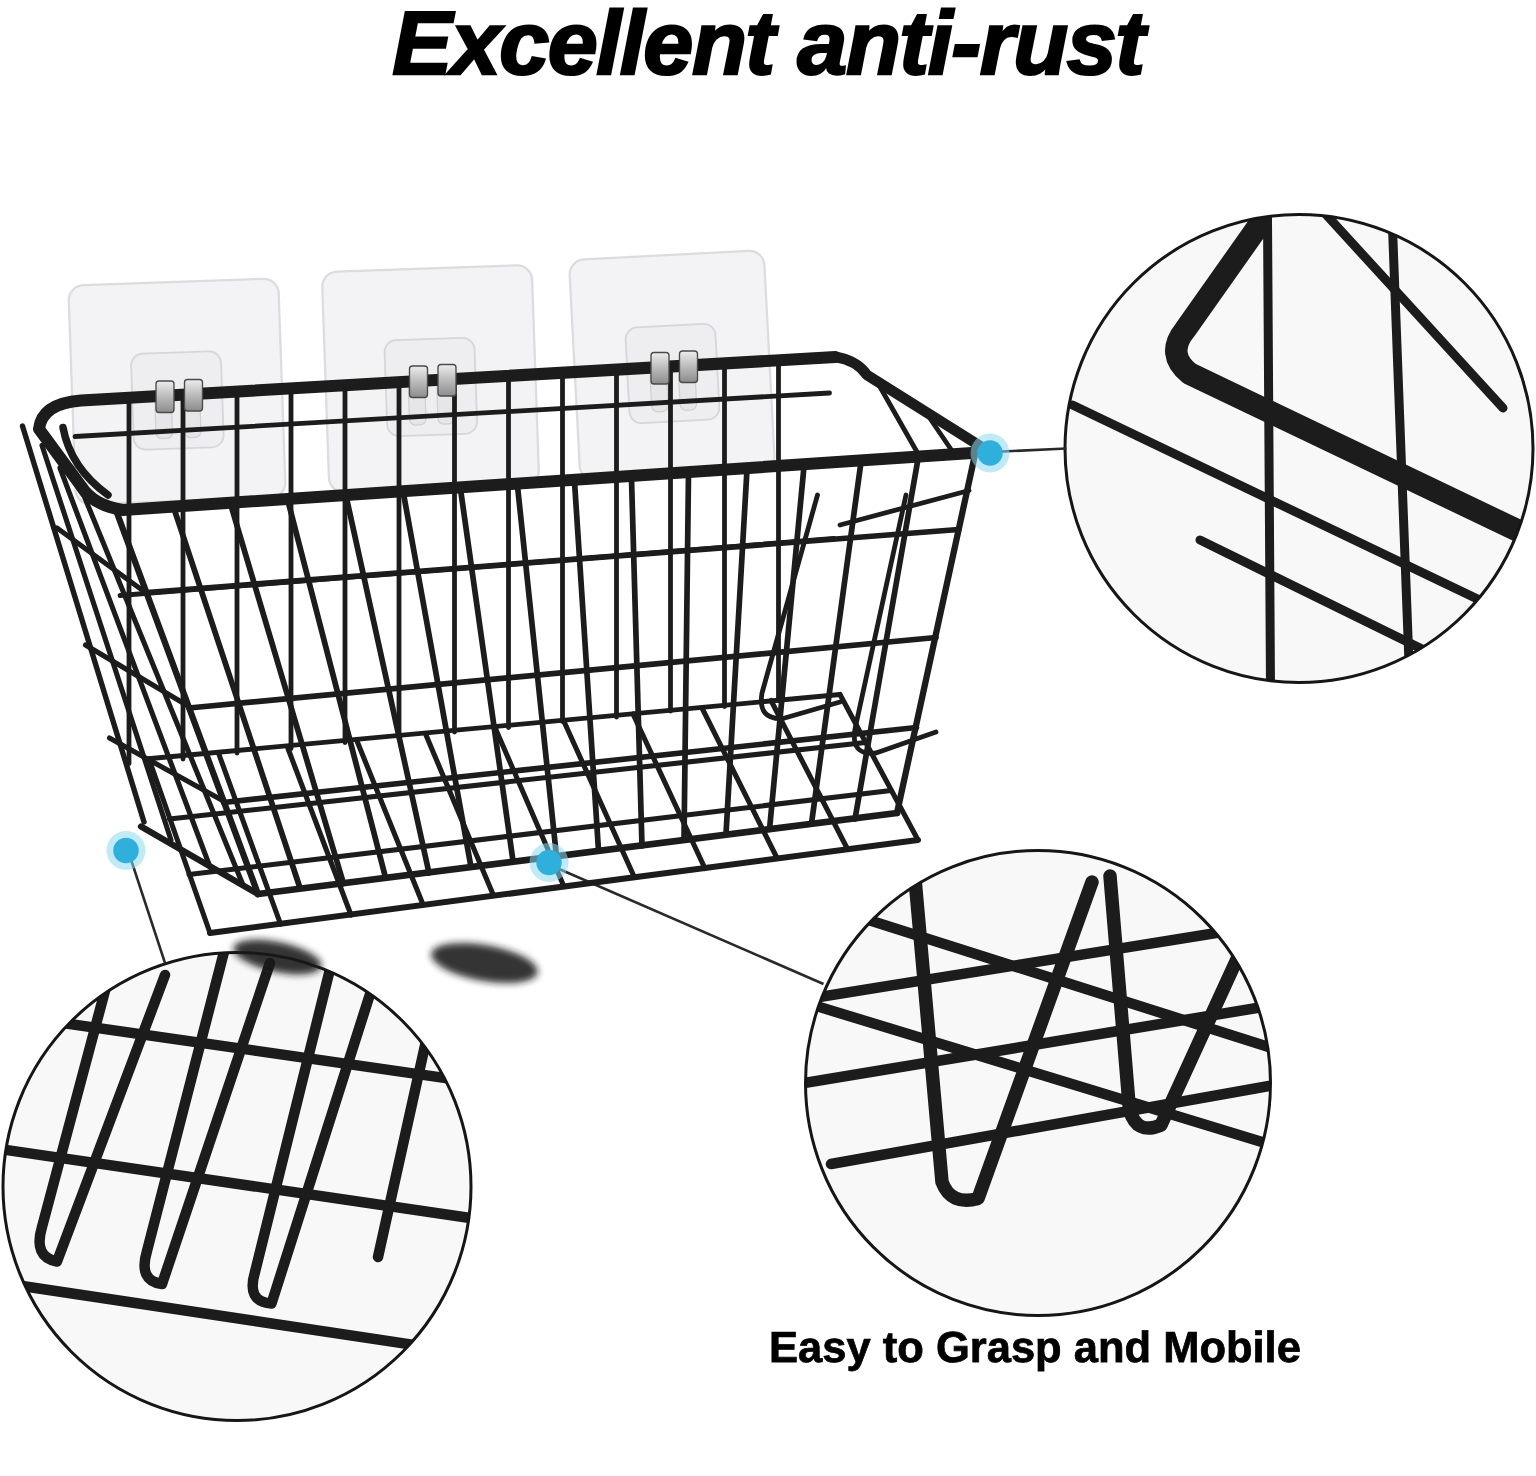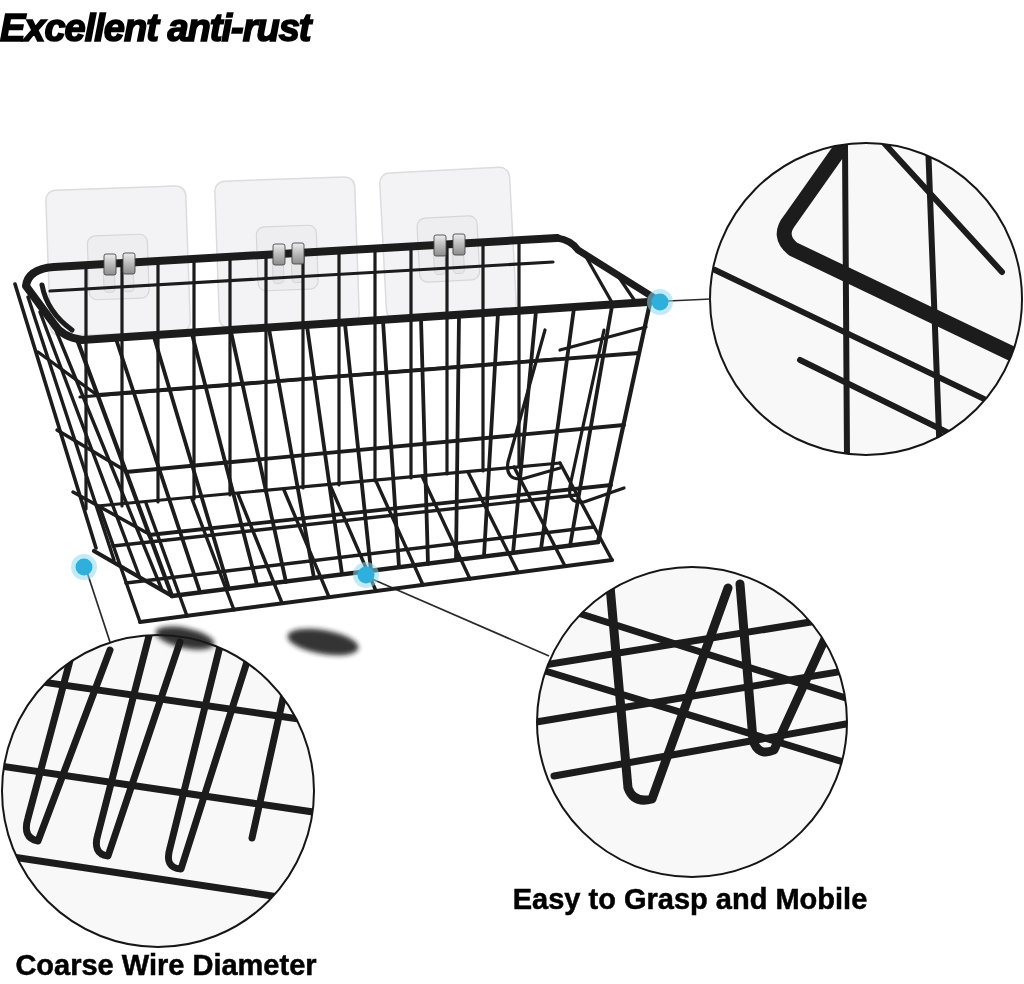--- a/index.html
+++ b/index.html
@@ -8,23 +8,23 @@
   }
   html,body{margin:0;padding:0}
   body{
     width:1024px;height:984px;background:var(--background);
     overflow:hidden;position:relative;
     font-family:"Liberation Sans",sans-serif;
   }
   .stage{position:absolute;inset:0}
   .headline{
     position:absolute;top:2px;left:0;width:1024px;z-index:3;
-    text-align:left;color:var(--text);
+    text-align:center;color:var(--text);
     font-weight:bold;font-style:italic;
-    font-size:38px;line-height:53px;letter-spacing:-1px;
+    font-size:60px;line-height:53px;letter-spacing:-1px;
     -webkit-text-stroke:1.6px var(--text);
   }
   .callout-label{
     position:absolute;z-index:3;transform:translateX(-50%);
     font-weight:bold;font-size:29px;color:var(--text);
     white-space:nowrap;-webkit-text-stroke:.5px var(--text);
   }
   #lbl-tr{left:865px;top:474px}
   #lbl-bl{left:166px;top:949px}
   #lbl-bm{left:690px;top:883px}
@@ -249,15 +249,14 @@
         <circle class="dot-halo" cx="84" cy="567" r="13"></circle>
           <circle class="dot-core" cx="84" cy="567" r="8.5"></circle>
       </g>
       <g>
         <circle class="dot-halo" cx="366" cy="575" r="13"></circle>
           <circle class="dot-core" cx="366" cy="575" r="8.5"></circle>
       </g>
     </g>
   </svg>
 
-  <div class="callout-label" id="lbl-bl">Coarse Wire Diameter</div>
   <div class="callout-label" id="lbl-bm">Easy to Grasp and Mobile</div>
 </div>
 
 </body></html>

